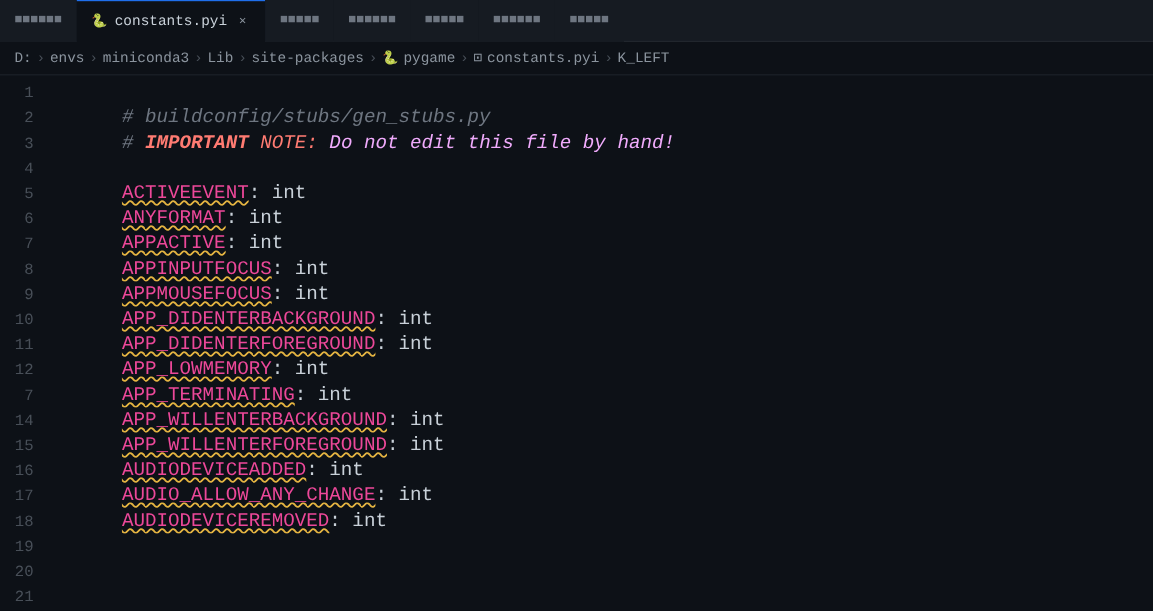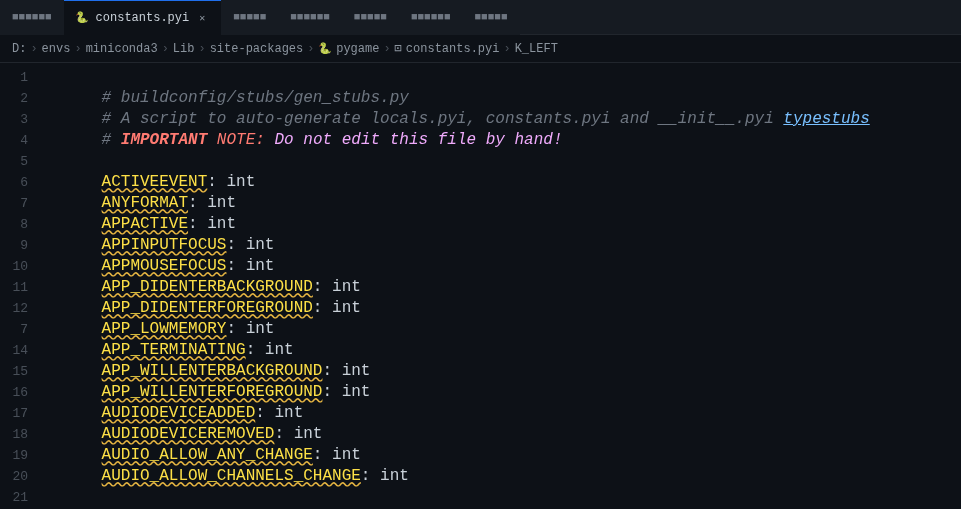--- a/index.html
+++ b/index.html
@@ -117,21 +117,21 @@
 
     .code-line {
       height: 21px;
       line-height: 21px;
       white-space: pre;
       font-size: 16px;
     }
 
     
     .comment { color: #6e7681; font-style: italic; }
-    .keyword-orange { color: #fde047; }
+    .keyword-orange { color: #ec4899; }
     .colon { color: #c9d1d9; }
     .underline-yellow { text-decoration: underline; text-decoration-color: #e3b341; text-decoration-style: wavy; }
     .typestubs { color: #79c0ff; text-decoration: underline; font-style: italic; }
   </style>
 </head>
 <body>
 
 <div class="tab-bar">
   <div class="tab inactive">
     <span style="color:#6e7681; font-size:11px;">■■■■■■</span>
@@ -202,23 +202,20 @@
     <div>20</div>
     <div>21</div>
   </div>
 
   <div class="code-area">
 
     <div class="code-line">
       <span class="comment"># buildconfig/stubs/gen_stubs.py</span>
     </div>
 
-    <div class="code-line">
-      <span class="comment"># A script to auto-generate locals.pyi, constants.pyi </span><span class="comment">and</span><span class="comment"> __init__.pyi </span><span class="typestubs">typestubs</span>
-    </div>
 
     <div class="code-line">
       <span class="comment"># </span><span style="color:#ff7b72; font-style:italic; font-weight:bold;">IMPORTANT</span><span class="comment"> </span><span style="color:#ff7b72; font-style:italic;">NOTE:</span><span class="comment"> </span><span style="color:#f0abfc; font-style:italic;">Do not edit this file by hand!</span>
     </div>
 
     <div class="code-line">&nbsp;</div>
 
     <div class="code-line">
       <span class="underline-yellow keyword-orange">ACTIVEEVENT</span><span class="colon">: </span><span style="color:#c9d1d9;">int</span>
     </div>
@@ -249,26 +246,23 @@
     <div class="code-line">
       <span class="underline-yellow keyword-orange">APP_WILLENTERBACKGROUND</span><span class="colon">: </span><span style="color:#c9d1d9;">int</span>
     </div>
     <div class="code-line">
       <span class="underline-yellow keyword-orange">APP_WILLENTERFOREGROUND</span><span class="colon">: </span><span style="color:#c9d1d9;">int</span>
     </div>
     <div class="code-line">
       <span class="underline-yellow keyword-orange">AUDIODEVICEADDED</span><span class="colon">: </span><span style="color:#c9d1d9;">int</span>
     </div>
     <div class="code-line">
+      <span class="underline-yellow keyword-orange">AUDIO_ALLOW_ANY_CHANGE</span><span class="colon">: </span><span style="color:#c9d1d9;">int</span>
+    </div>
+    <div class="code-line">
       <span class="underline-yellow keyword-orange">AUDIODEVICEREMOVED</span><span class="colon">: </span><span style="color:#c9d1d9;">int</span>
     </div>
     <div class="code-line">
-      <span class="underline-yellow keyword-orange">AUDIO_ALLOW_ANY_CHANGE</span><span class="colon">: </span><span style="color:#c9d1d9;">int</span>
-    </div>
-    <div class="code-line">
-      <span class="underline-yellow keyword-orange">AUDIO_ALLOW_CHANNELS_CHANGE</span><span class="colon">: </span><span style="color:#c9d1d9;">int</span>
-    </div>
-    <div class="code-line">
       
     </div>
 
   </div>
 </div>
 
 </body></html>

